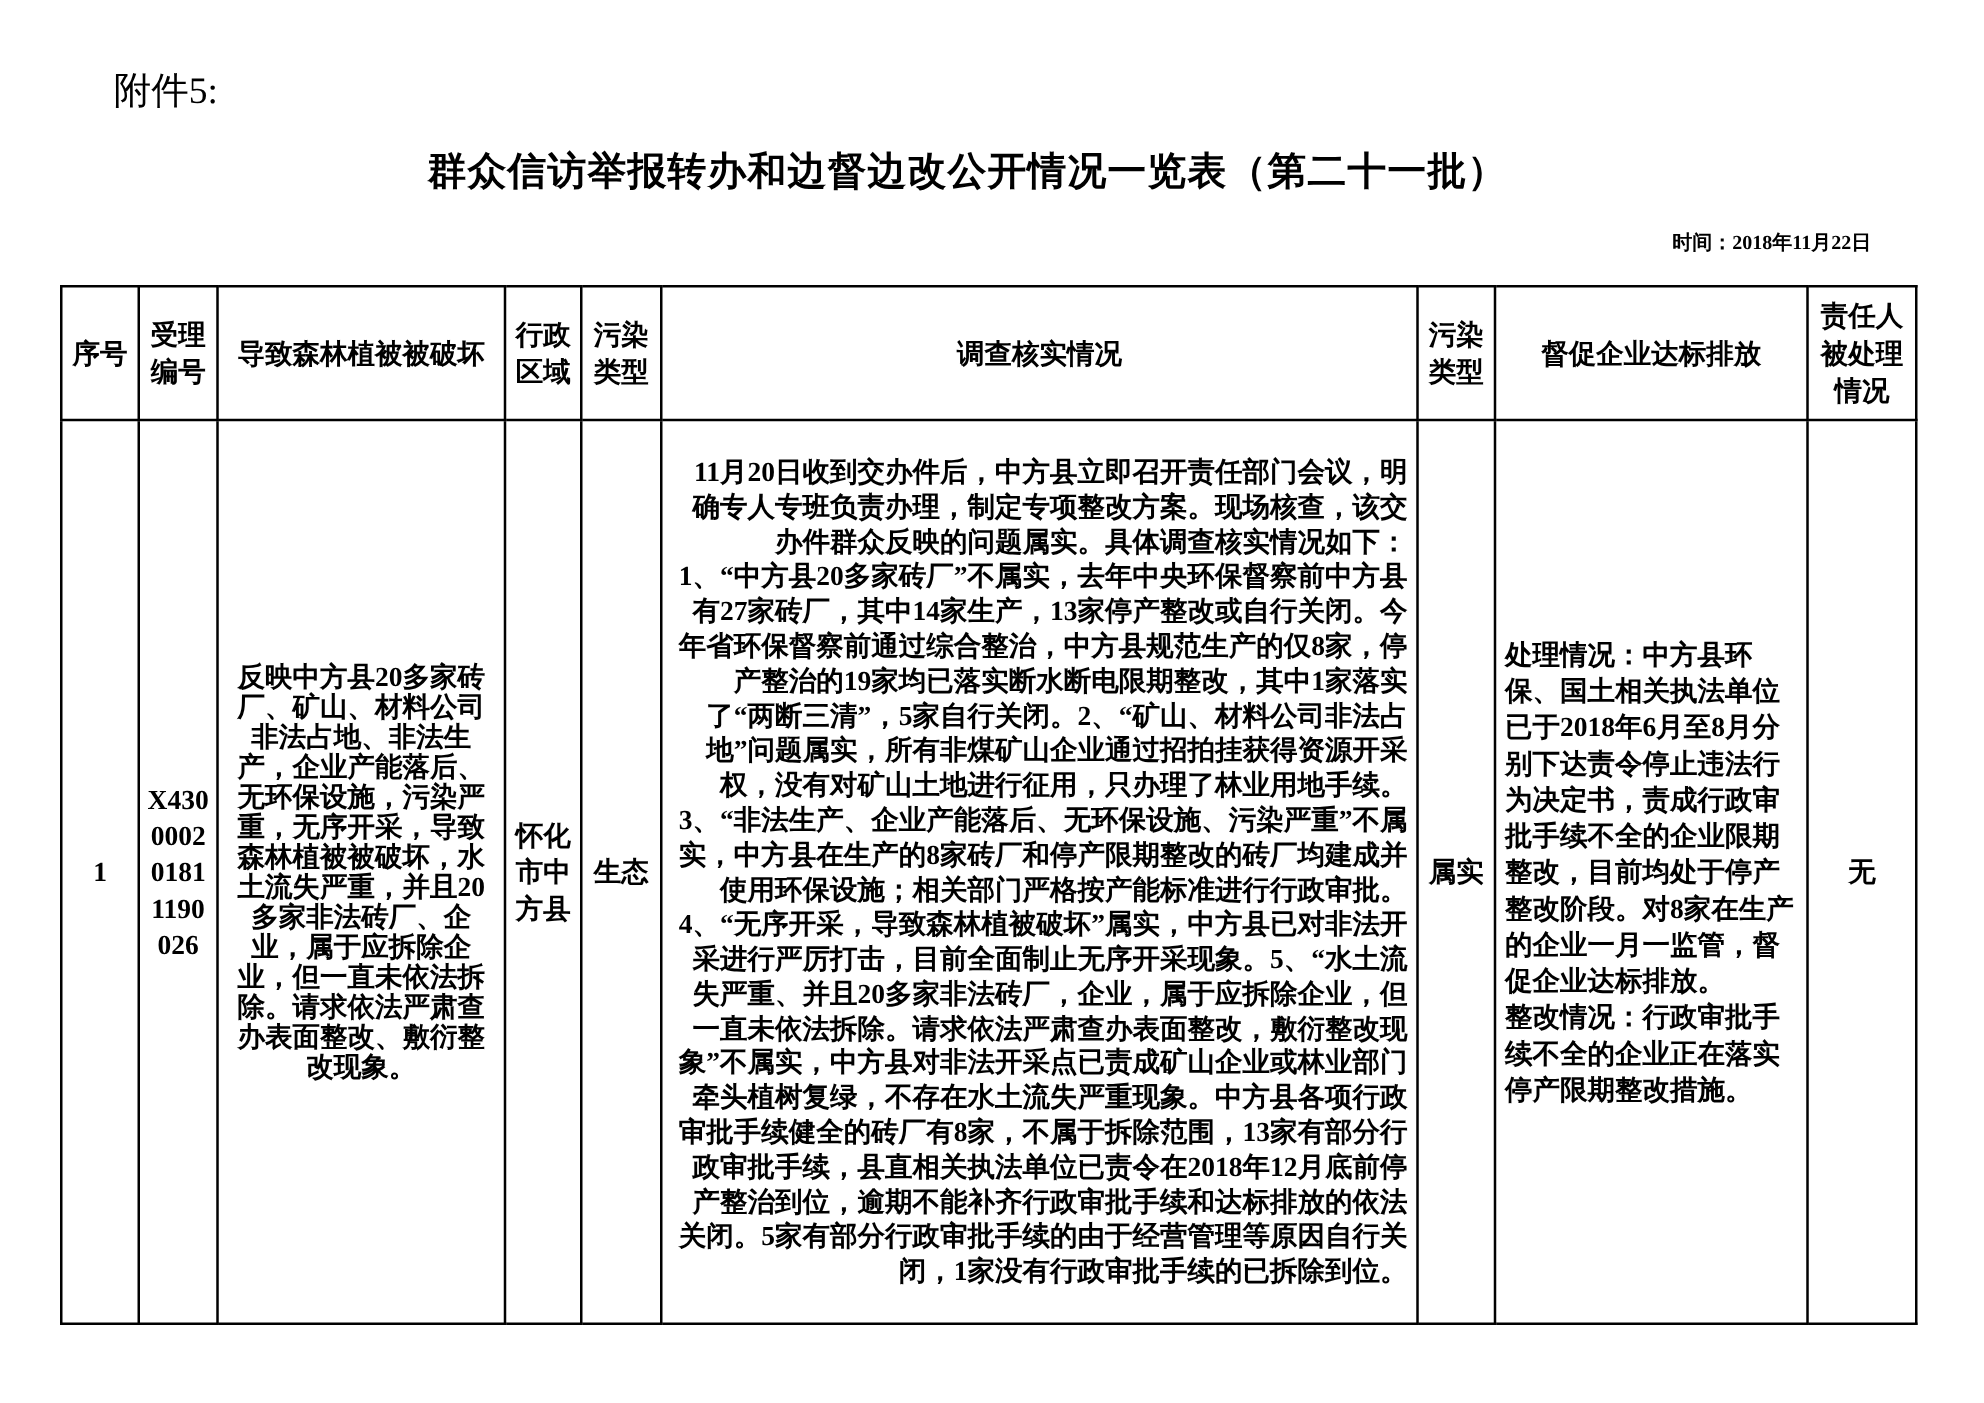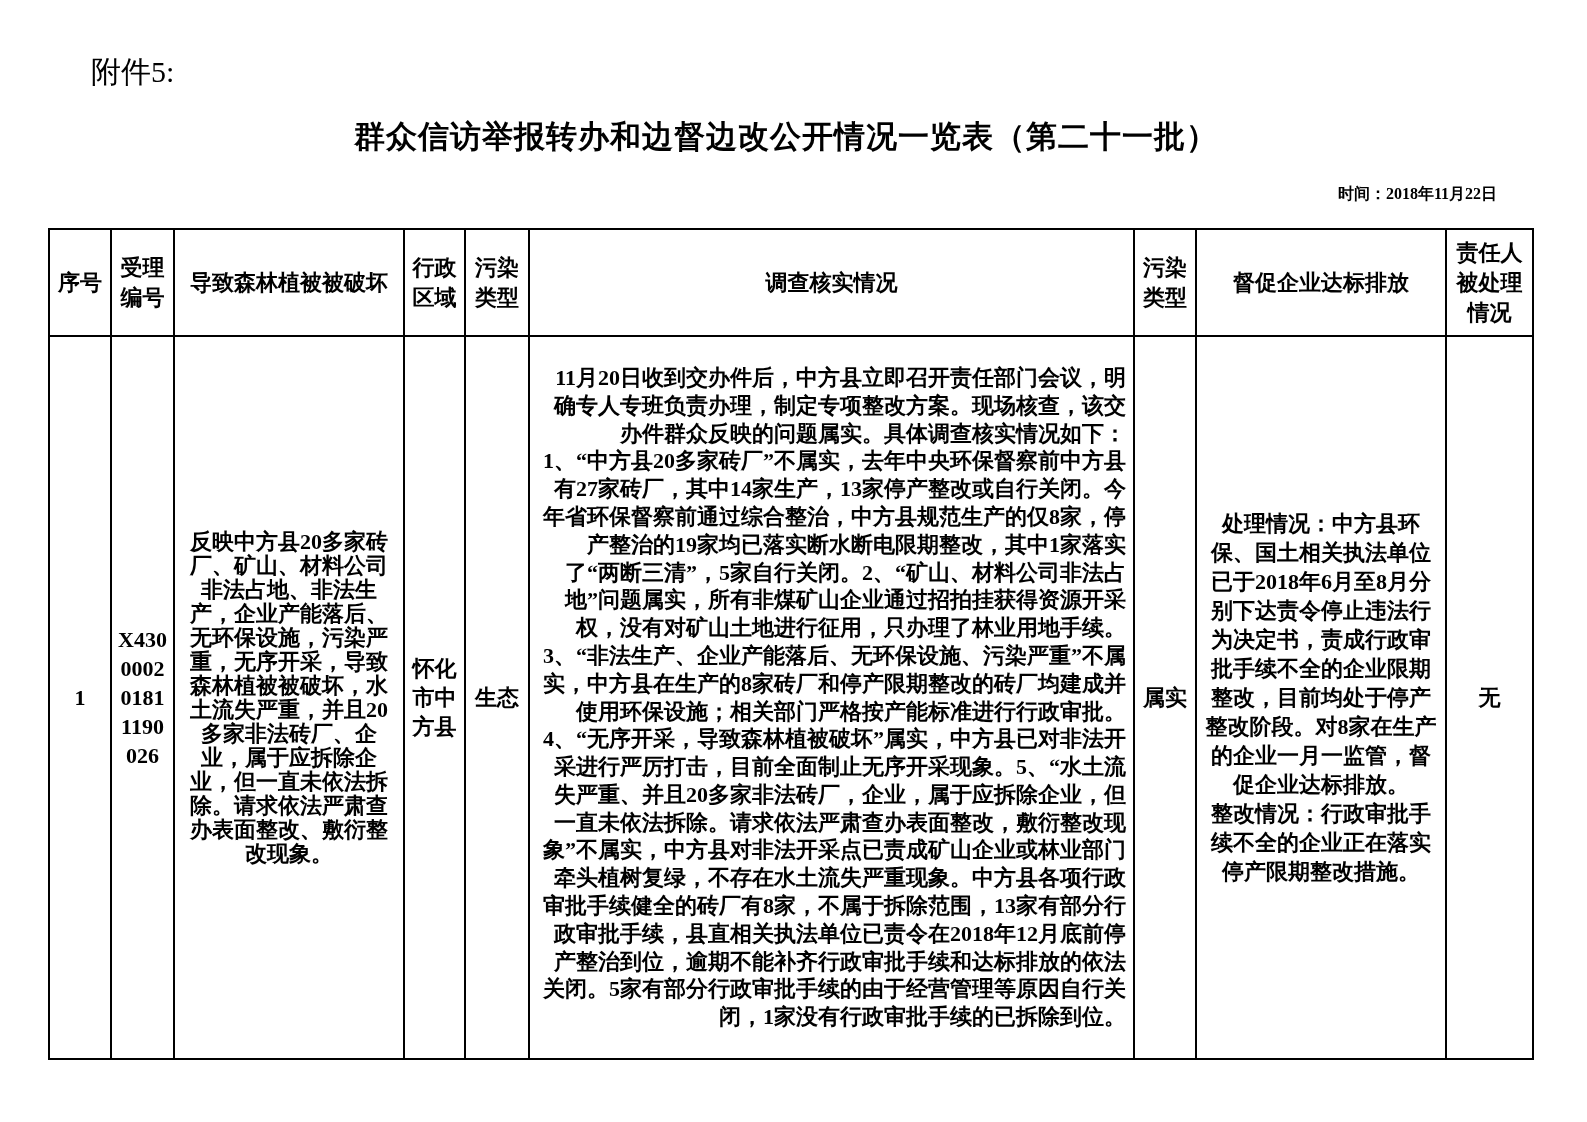--- a/index.html
+++ b/index.html
@@ -9,21 +9,21 @@
     color: #000;
     position: relative;
   }
   .page { position: relative; width: 1587px; height: 1122px; background: #fff; }
 
   .attachment {
     position: absolute; left: 48px; top: 52px;
     font-size: 30px; font-weight: normal; margin-left: 43px;
   }
   .doc-title {
-    position: absolute; left: 16px; top: 116px; width: 1540px;
+    position: absolute; left: 4px; top: 116px; width: 1540px;
     text-align: center; font-size: 31px; font-weight: bold;
     letter-spacing: 1px;
   }
   .timestamp {
     position: absolute; right: 90px; top: 184px;
     font-size: 16px; font-weight: bold;
   }
 
   table.main {
     position: absolute; left: 48px; top: 228px;
@@ -48,21 +48,21 @@
   td.c-casenum { white-space: pre-line; }
   td.c-problem {
     font-size: 22px; text-align: center; line-height: 24px;
     padding: 2px 5px; word-break: break-all;
   }
   td.c-invest {
     font-size: 22px; text-align: right; line-height: 27.8px;
     padding: 2px 7px; white-space: pre-line; word-break: break-all;
   }
   td.c-handling {
-    font-size: 22px; text-align: center; line-height: 29px;
+    font-size: 22px; line-height: 29px;
     padding: 2px 7px; white-space: pre-line; word-break: break-all;
   }
 
   .page-footer {
     position: absolute; left: 0; top: 1072px; width: 1587px;
     text-align: center; font-size: 15px; font-weight: normal;
   }
 </style>
 </head>
 <body>

